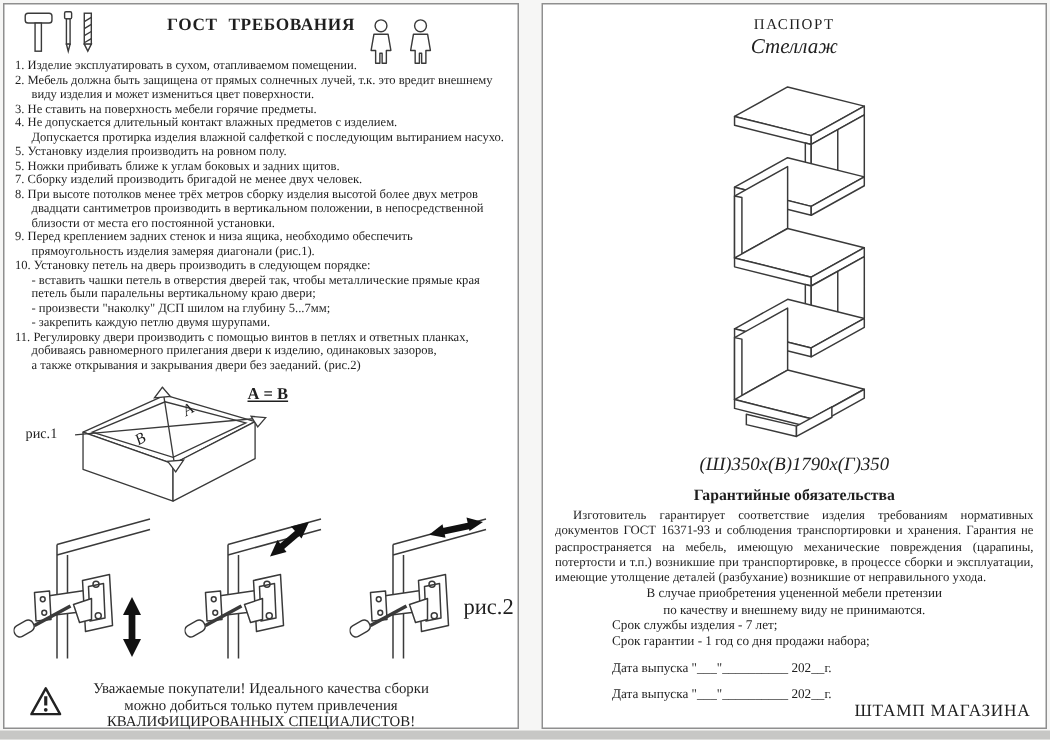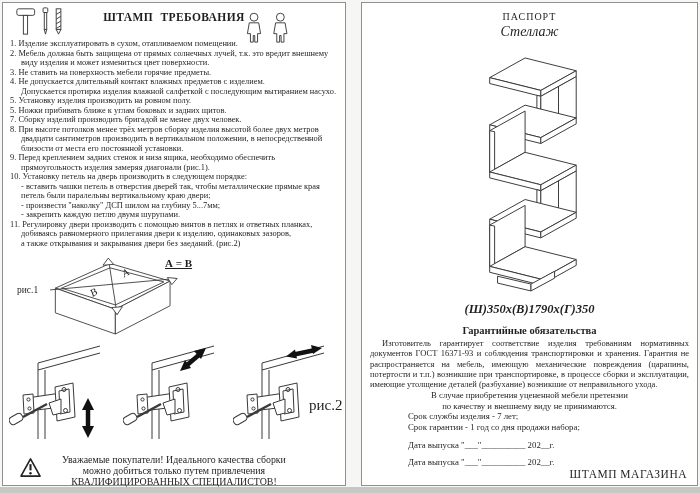--- a/index.html
+++ b/index.html
@@ -41,21 +41,21 @@
   .lp-warning{position:absolute;left:0;right:0;top:451px;}
   .warning-triangle{position:absolute;left:16px;top:3px;}
   .lp-warning-text{text-align:center;font-size:9.9px;line-height:11px;}
   .pre{white-space:pre-line;}
 
   
   .rp-inner{position:relative;height:100%;box-sizing:border-box;padding:8px 8px 0 8px;}
   .rp-doc-title{text-align:center;font-size:10px;letter-spacing:1px;}
   .rp-product{text-align:center;font-size:14px;font-weight:normal;font-style:italic;margin-top:2px;}
   .shelf-wrap{text-align:center;margin-top:8px;height:250px;}
-  .rp-dims{text-align:center;font-size:12.5px;font-weight:bold;font-style:italic;margin-top:4px;}
+  .rp-dims{text-align:center;font-size:12.5px;font-weight:normal;font-style:italic;margin-top:4px;}
   .rp-warranty-h{text-align:center;font-size:10.5px;margin-top:8px;font-weight:bold;}
   .rp-warranty-p{font-size:8.5px;line-height:10.3px;text-align:justify;text-indent:12px;margin-top:2px;}
   .rp-discount{text-align:center;font-size:8.7px;line-height:10.5px;margin-top:1px;}
   .rp-line{font-size:8.8px;line-height:11px;margin-left:38px;}
   .rp-date{font-size:8.8px;margin-left:38px;margin-top:7px;}
   .rp-stamp{position:absolute;right:10px;bottom:5px;font-size:11.5px;letter-spacing:.5px;}
 
   svg{display:block;}
   .line-art{stroke:#3a3a3a;fill:none;stroke-width:1;}
   .face{stroke:#3a3a3a;fill:#fff;stroke-width:1;}
@@ -79,21 +79,21 @@
         <polygon points="45,25 50,25 47.5,30"></polygon>
       </g>
       <g class="line-art">
         <path d="M45,9 L50,6"></path>
           <path d="M45,14 L50,11"></path>
         <path d="M45,19 L50,16"></path>
           <path d="M45,24 L50,21"></path>
       </g>
     </svg>
 
-    <div class="lp-title">ШТАМП  ТРЕБОВАНИЯ</div>
+    <div class="lp-title">ГОСТ  ТРЕБОВАНИЯ</div>
 
     <svg class="people-icon" width="58" height="32" viewBox="0 0 60 34">
       <g class="line-art" stroke-linejoin="round">
         <circle cx="13" cy="5.5" r="4.2"></circle>
         <polygon points="8,11.5 18,11.5 20,23 16.8,23 16.8,32 13.8,32 13.8,25 12.2,25 12.2,32 9.2,32 9.2,23 6,23"></polygon>
         <circle cx="41" cy="5.5" r="4.2"></circle>
         <polygon points="36,11.5 46,11.5 48,23 44.8,23 44.8,32 41.8,32 41.8,25 40.2,25 40.2,32 37.2,32 37.2,23 34,23"></polygon>
       </g>
     </svg>
   </div>

